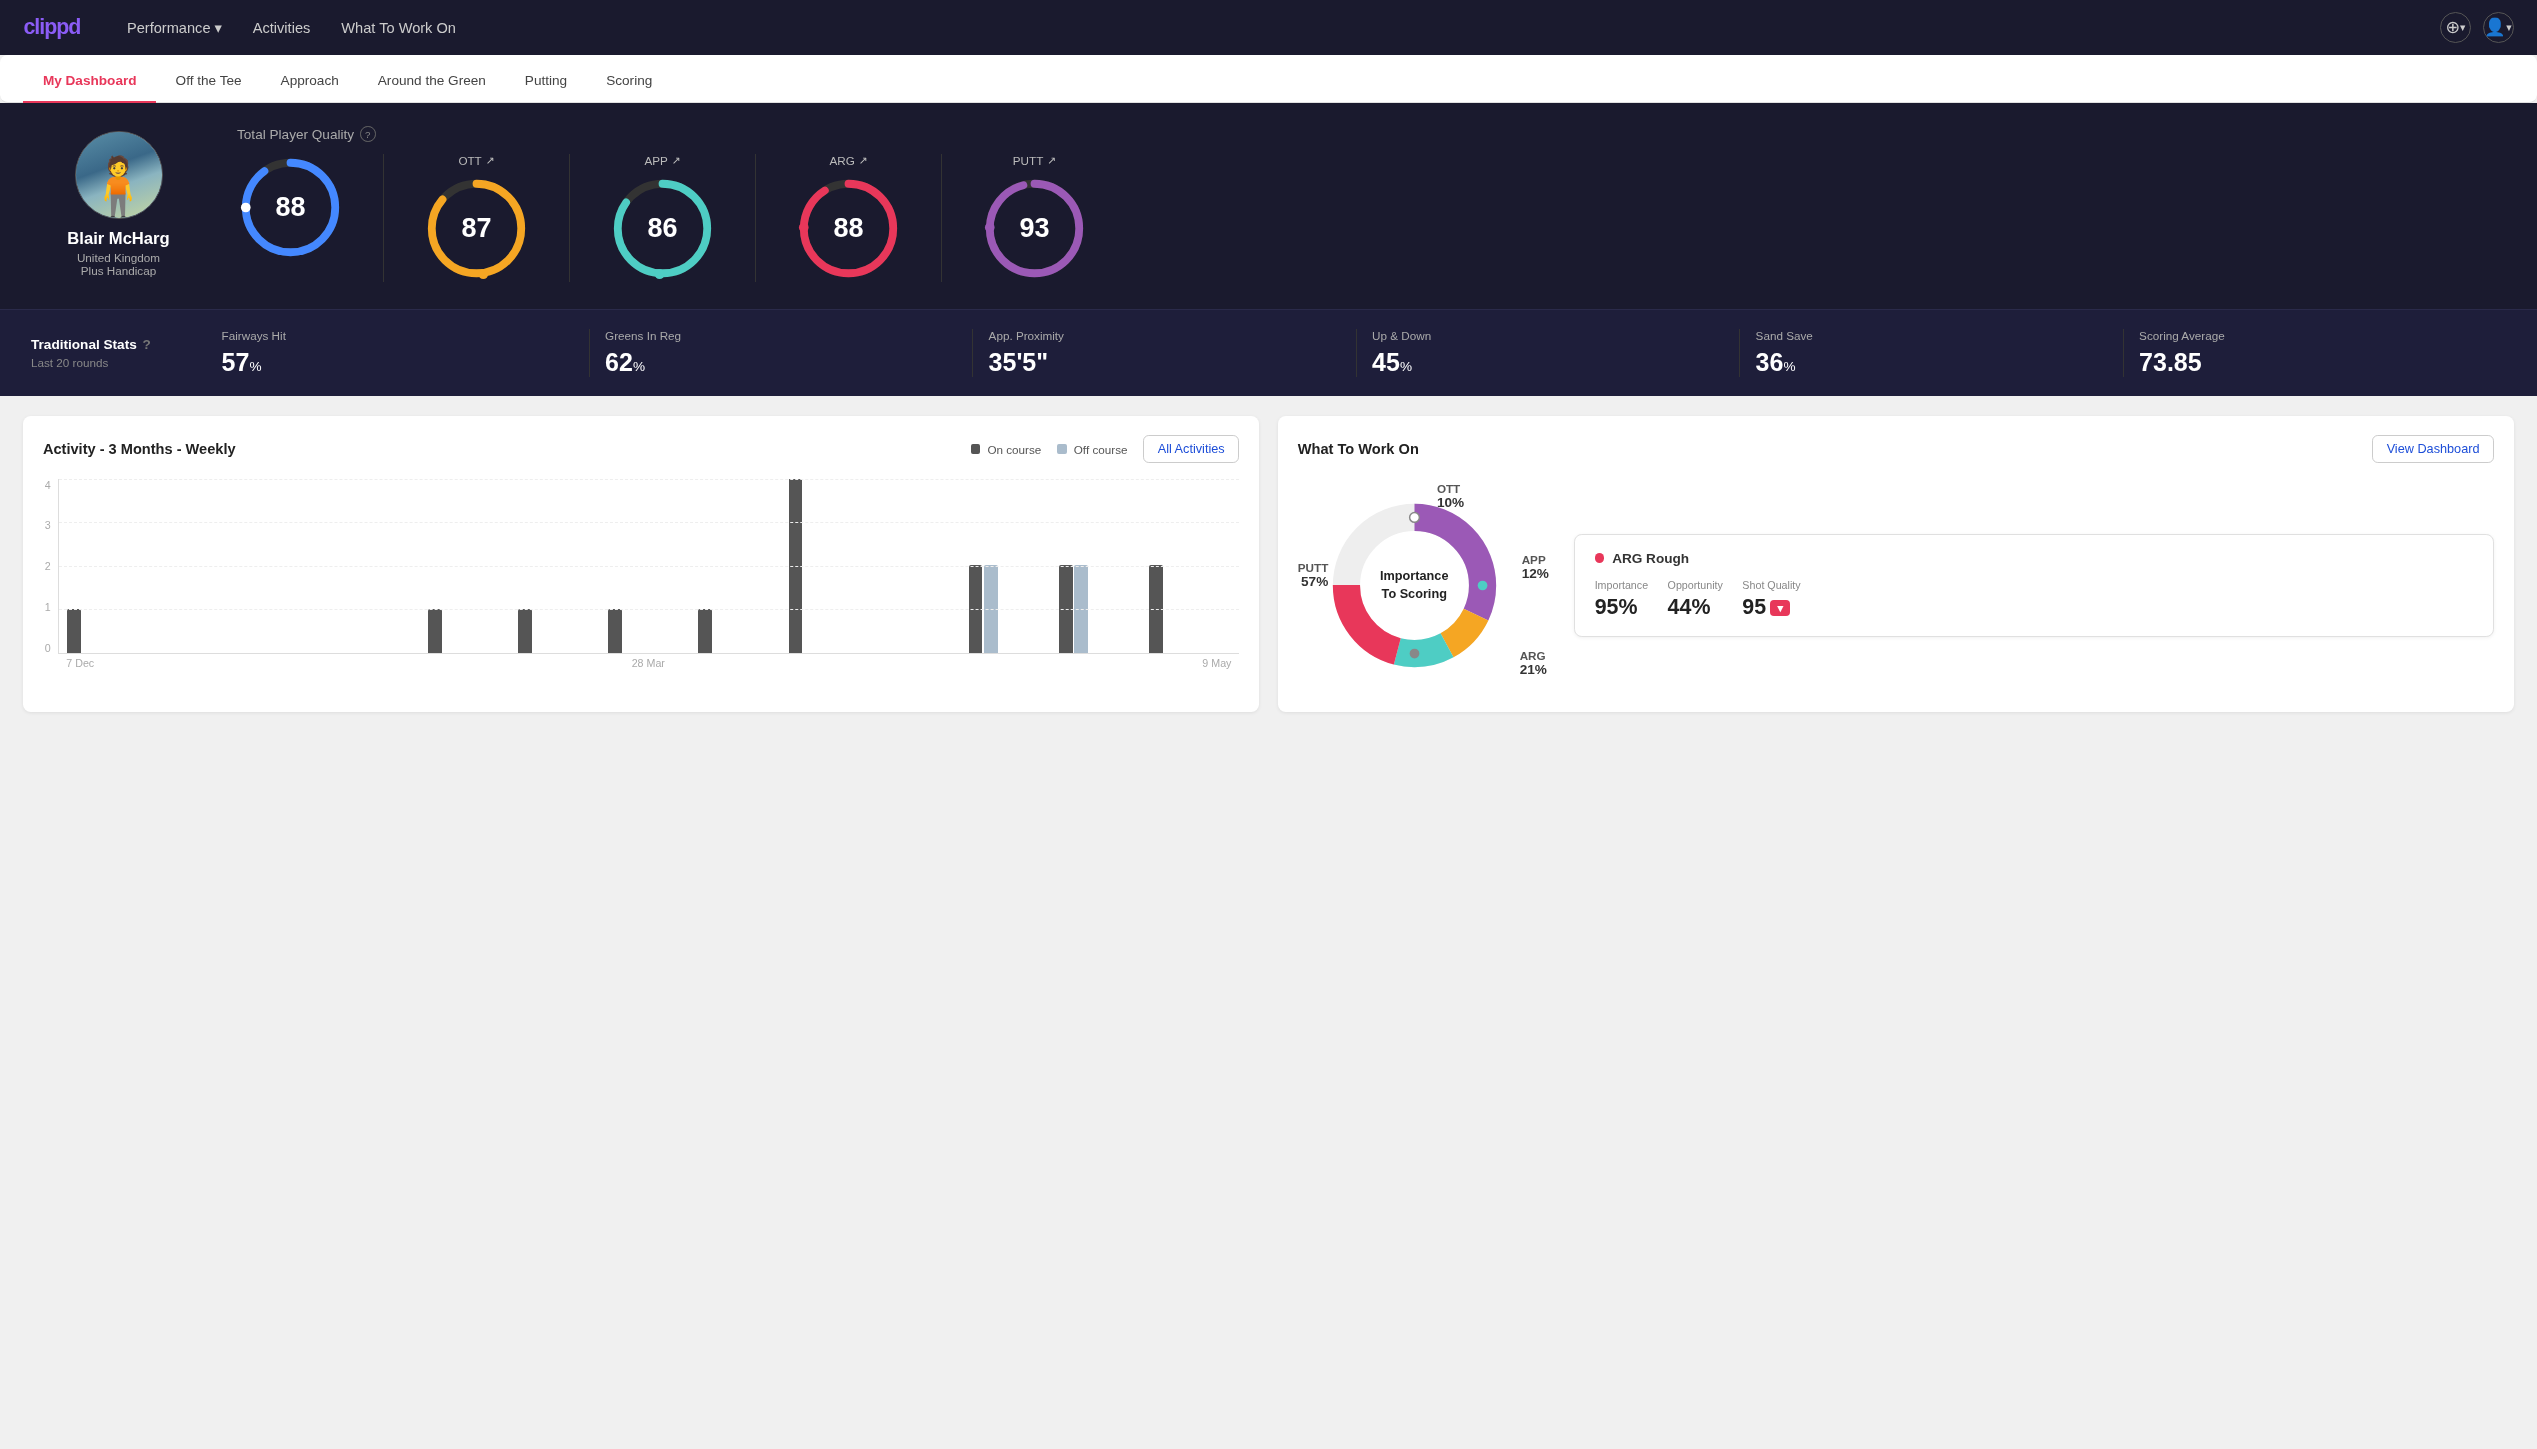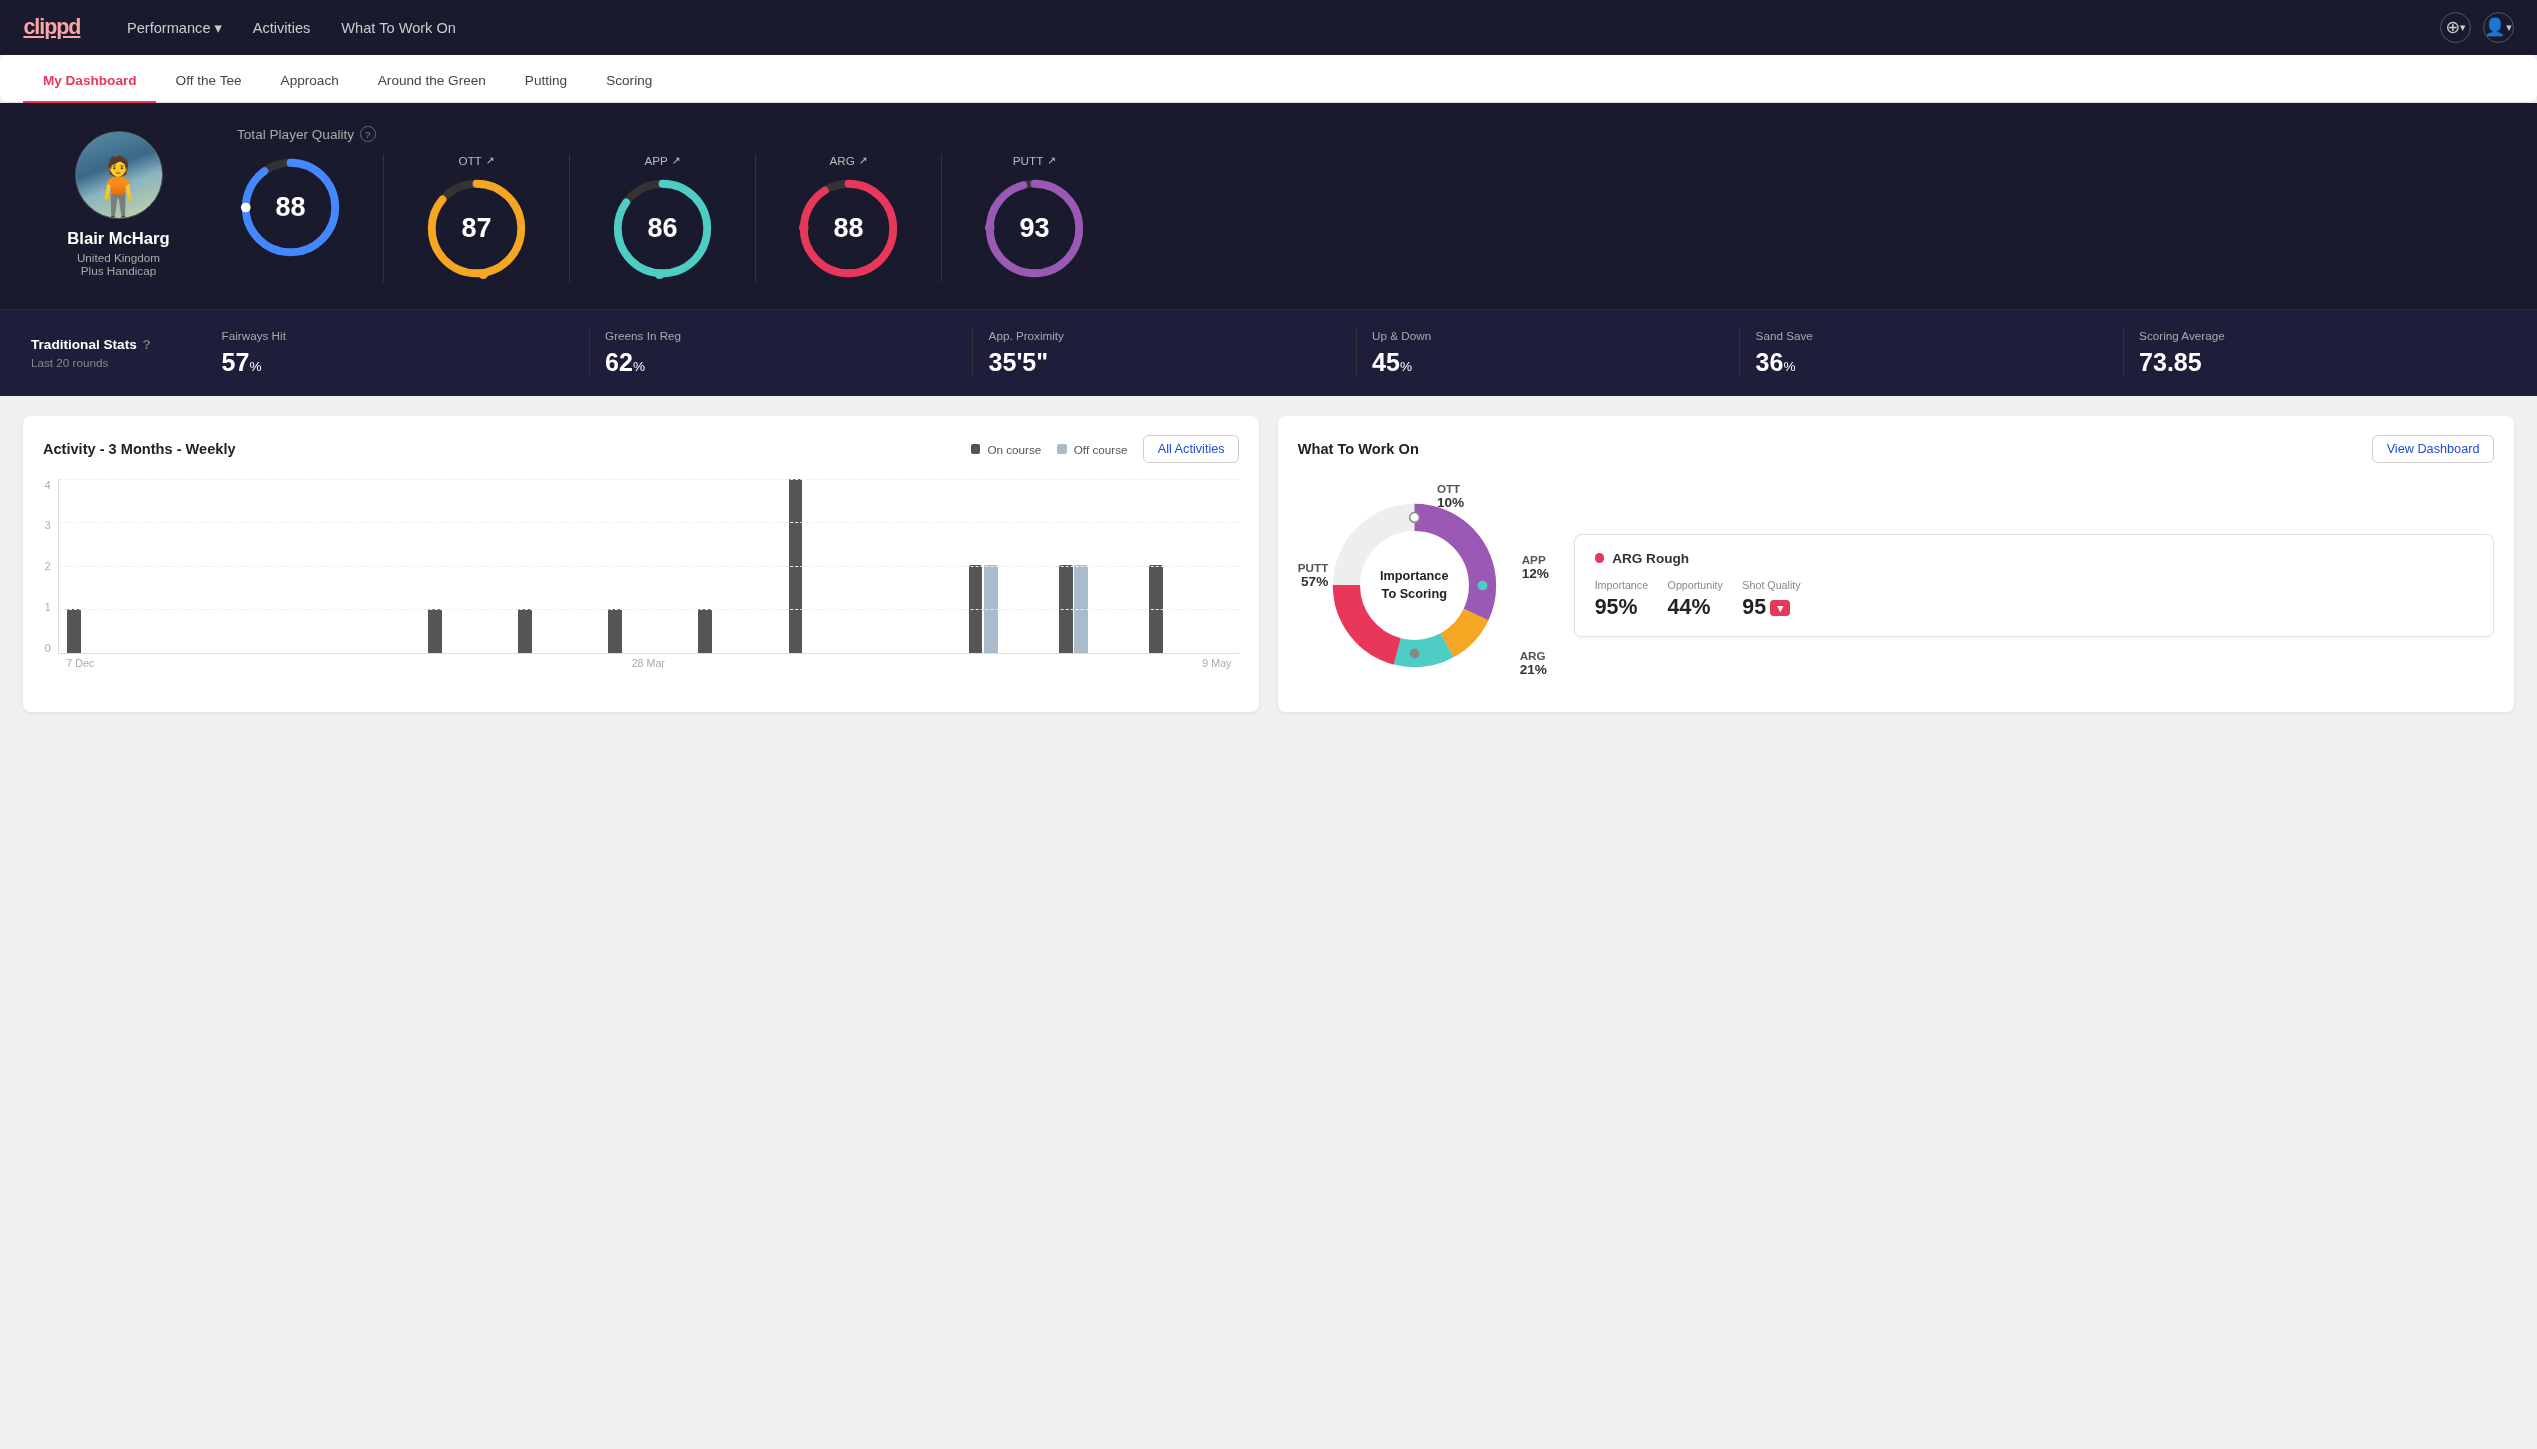--- a/index.html
+++ b/index.html
@@ -14,21 +14,21 @@
       height: 55px;
       gap: 31px;
     }
     .logo {
       color: #e8375a;
       font-size: 21.4px;
       font-weight: 800;
       letter-spacing: -1px;
       margin-right: 15.6px;
     }
-    .logo span { color: #fca5a5; text-decoration: underline; }
+    .logo span { color: #8b5cf6; }
     .nav-item {
       color: #ccc;
       font-size: 14.6px;
       cursor: pointer;
       display: flex;
       align-items: center;
       gap: 3.9px;
       padding: 3.9px 0;
     }
     .nav-right {

